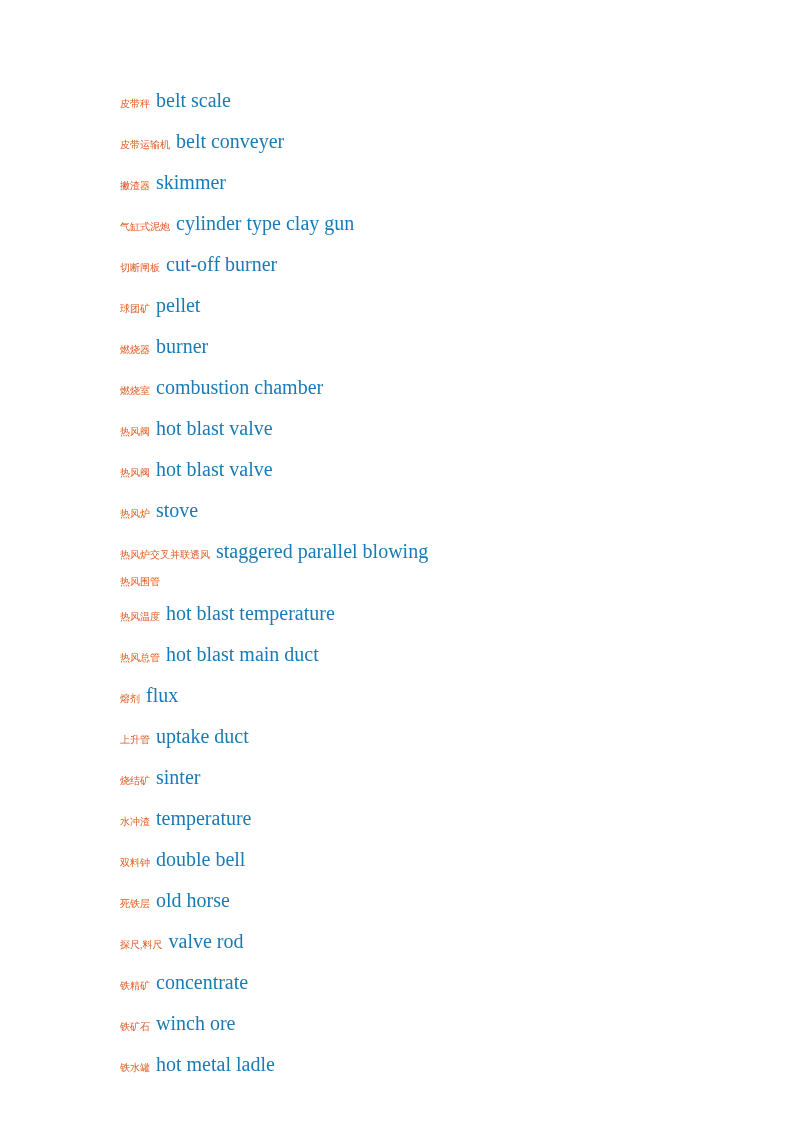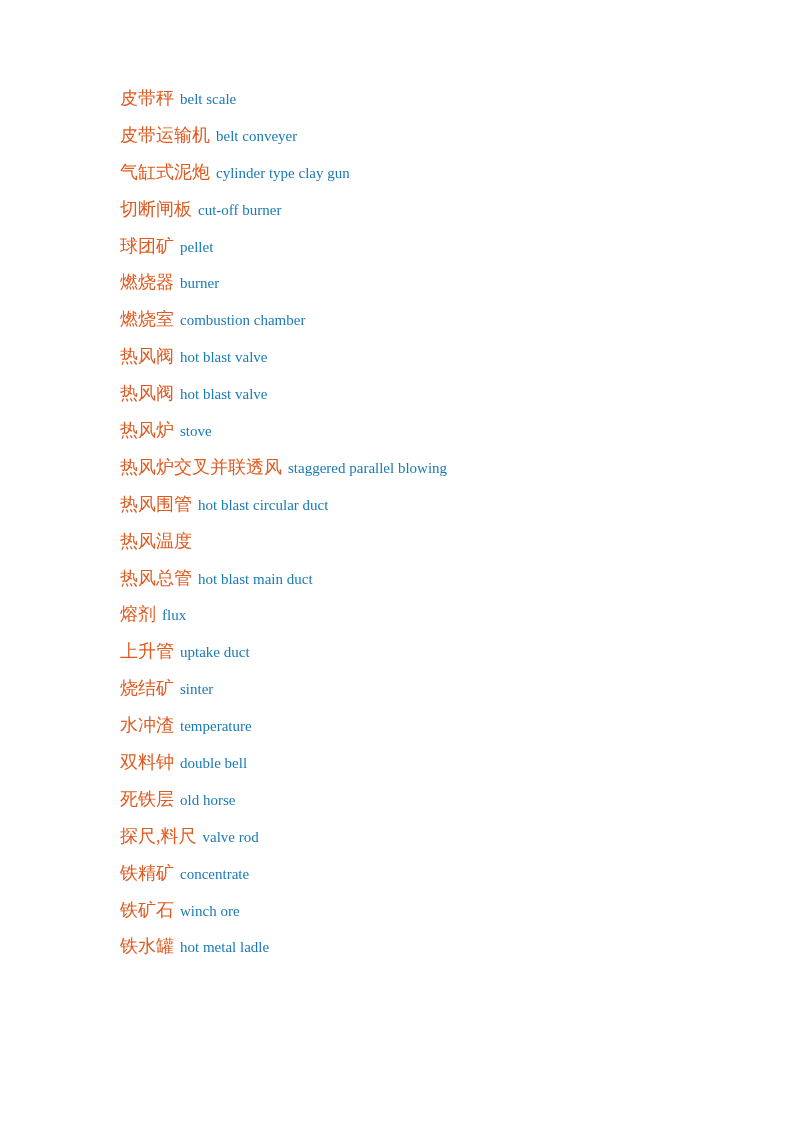--- a/index.html
+++ b/index.html
@@ -20,41 +20,45 @@
       flex-direction: column;
       gap: 0px;
     }
     .term-item {
       display: flex;
       align-items: baseline;
       line-height: 2.05;
     }
     .term-zh {
       color: #e05a20;
-      font-size: 18px;
+      font-size: 10px;
       margin-right: 6px;
       white-space: nowrap;
     }
     .term-en {
       color: #1a7ab5;
-      font-size: 15px;
+      font-size: 20px;
       white-space: nowrap;
     }
   </style>
 </head>
 <body>
 
 <div class="term-list">
 <div class="term-item">
       <span class="term-zh">皮带秤</span>
       <span class="term-en">belt scale</span>
     </div>
     <div class="term-item">
       <span class="term-zh">皮带运输机</span>
       <span class="term-en">belt conveyer</span>
+    </div>
+    <div class="term-item">
+      <span class="term-zh">撇渣器</span>
+      <span class="term-en">skimmer</span>
     </div>
     <div class="term-item">
       <span class="term-zh">气缸式泥炮</span>
       <span class="term-en">cylinder type clay gun</span>
     </div>
     <div class="term-item">
       <span class="term-zh">切断闸板</span>
       <span class="term-en">cut-off burner</span>
     </div>
     <div class="term-item">
@@ -80,24 +84,24 @@
     <div class="term-item">
       <span class="term-zh">热风炉</span>
       <span class="term-en">stove</span>
     </div>
     <div class="term-item">
       <span class="term-zh">热风炉交叉并联透风</span>
       <span class="term-en">staggered parallel blowing</span>
     </div>
     <div class="term-item">
       <span class="term-zh">热风围管</span>
-      <span class="term-en">hot blast circular duct</span>
     </div>
     <div class="term-item">
       <span class="term-zh">热风温度</span>
+      <span class="term-en">hot blast temperature</span>
     </div>
     <div class="term-item">
       <span class="term-zh">热风总管</span>
       <span class="term-en">hot blast main duct</span>
     </div>
     <div class="term-item">
       <span class="term-zh">熔剂</span>
       <span class="term-en">flux</span>
     </div>
     <div class="term-item">

